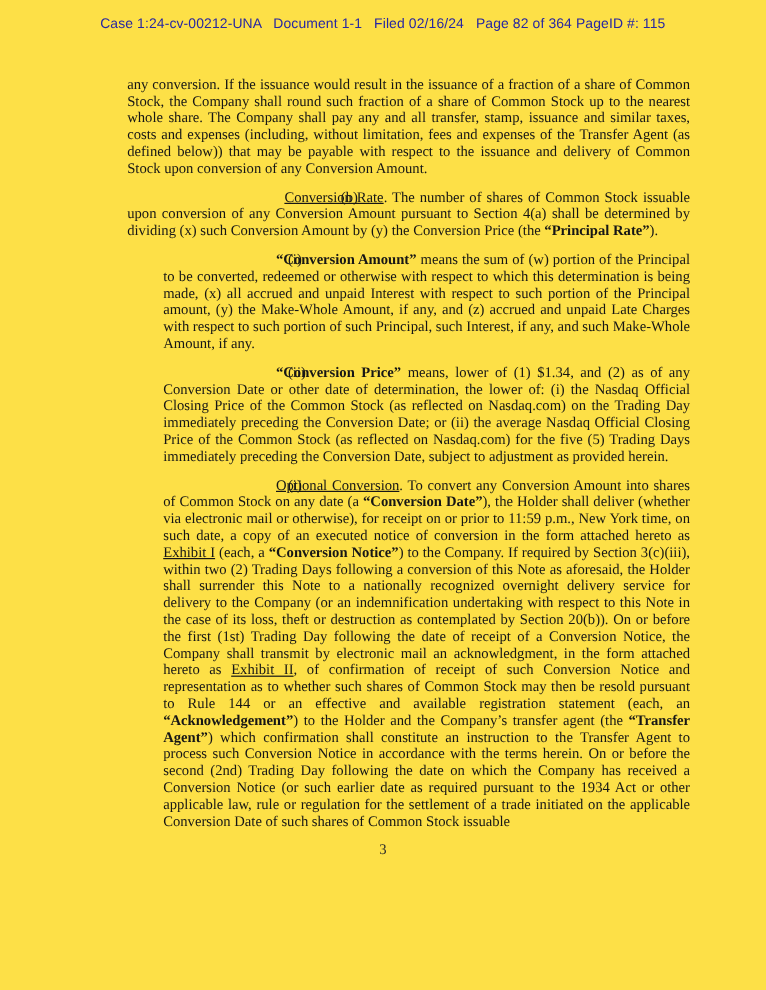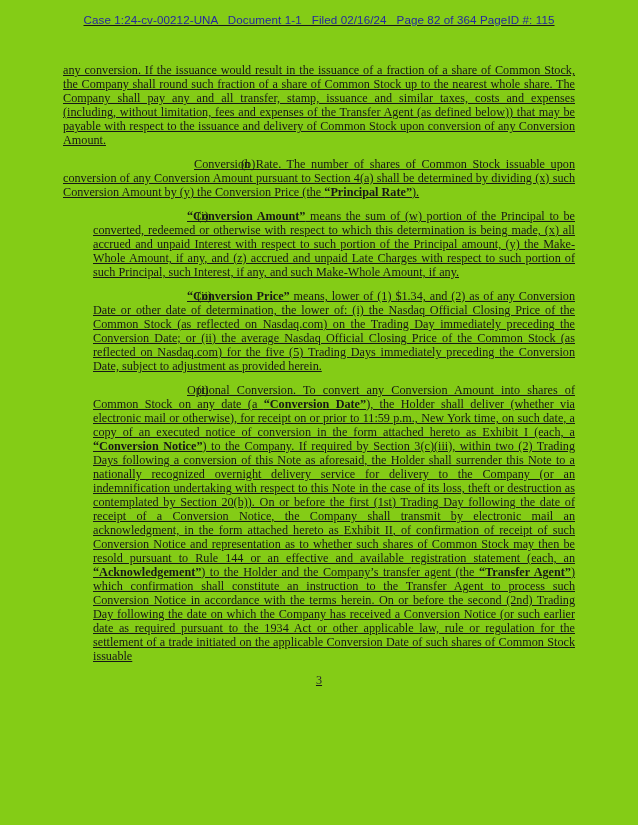--- a/index.html
+++ b/index.html
@@ -1,36 +1,35 @@
 <!DOCTYPE html>
 <html><head>
 <meta charset="utf-8">
 <style>
   html, body { margin: 0; padding: 0; background: #e8e8e8; }
   .page {
     position: relative;
     width: 638px;
     height: 825px;
     margin: 0 auto;
-    background: #84cc16;
+    background: #fde047;
     font-family: "Liberation Serif", serif;
     color: #161616;
     overflow: hidden;
-    text-decoration: underline;
   }
   .stamp {
     font-family: "Liberation Sans", sans-serif;
     color: #2626a3;
     font-size: 11.6px;
     text-align: center;
     padding-top: 13px;
     white-space: pre;
     letter-spacing: 0.1px;
   }
-  .doc-body { padding: 37px 63px 0 63px; }
+  .doc-body { padding: 37px 63px 0 63px; margin-left: 43px; }
   .doc-body p {
     margin: 0 0 10px 0;
     font-size: 12.2px;
     line-height: 14px;
     text-align: justify;
   }
   p.pb { text-indent: 89px; }
   p.sub { margin-left: 30px; text-indent: 52px; }
   .lbl { display: inline-block; width: 42px; }
   .b { font-weight: bold; }

